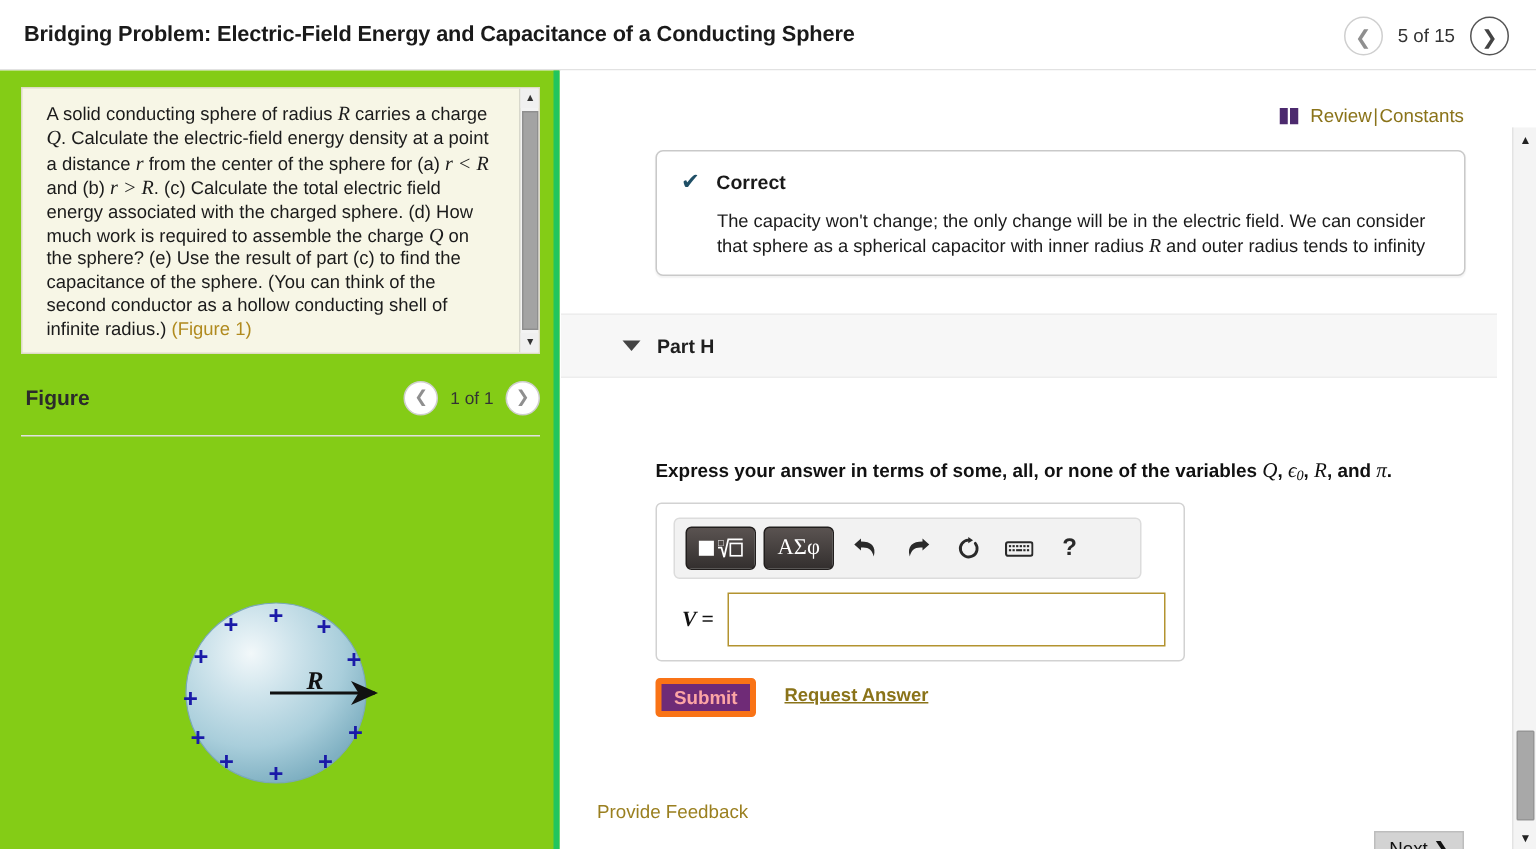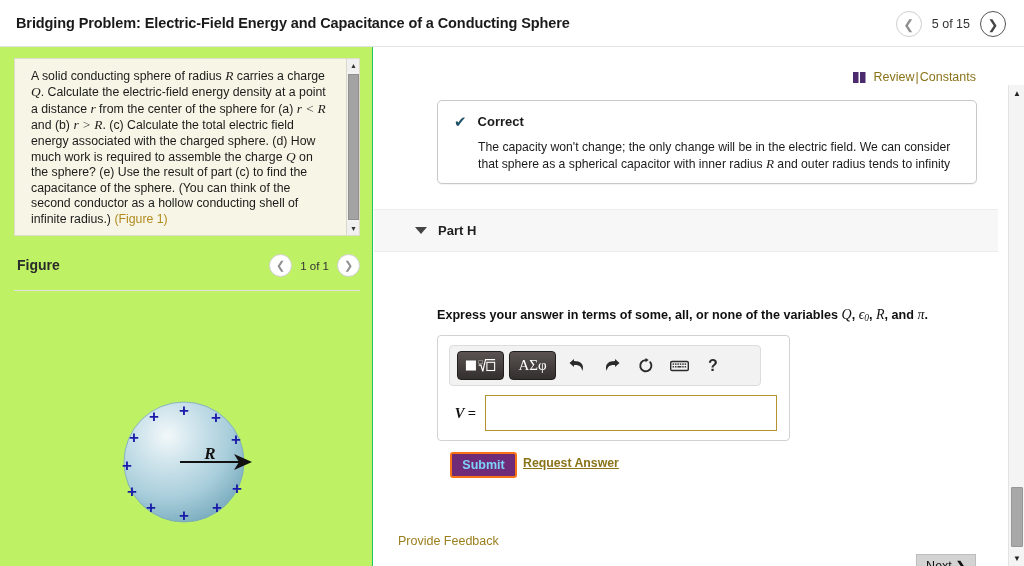--- a/index.html
+++ b/index.html
@@ -28,21 +28,21 @@
     border: 1px solid #cfcfcf; background:#fff;
     display:flex; align-items:center; justify-content:center;
     color:#8f8f8f; font-size: 13px; line-height:1;
   }
   .circ-btn.strong { border-color:#555; color:#444; }
   .pager-label { font-size: 12.5px; color:#333; }
 
   
   .left-col {
     position:absolute; left:0; top:47px; width:373px; height:519px;
-    background:#bef264; border-right:1px solid #22c55e;
+    background:#84cc16; border-right:4px solid #22c55e;
   }
   .problem-box {
     position:absolute; left:14px; top:11px; width:346px; height:178px;
     background:#f7f6e6; border:1px solid #dedcc6;
     overflow:hidden;
   }
   .problem-text {
     padding: 9px 26px 8px 16px;
     font-size: 12.3px; line-height: 15.4px; color:#1b1b1b;
   }
@@ -168,23 +168,23 @@
   }
   .v-label .eq { font-style:normal; font-weight:bold; }
   .answer-input {
     width:292px; height:36px;
     border:1px solid #b39game; border:1px solid #b3932f; background:#fff;
     outline:none; font-size:13px; padding:0 6px;
     font-family:"Liberation Sans", sans-serif;
   }
 
   .submit-btn {
-    position:absolute; left:76px; top:405px; width:67px; height:26px;
-    background:#6f2b77; border:2px solid #f97316; border-radius:3px;
-    color:#7dd3fc; font-size:12.5px; font-weight:bold;
+    position:absolute; left:63px; top:405px; width:67px; height:26px;
+    background:#6f2b77; border:4px solid #f97316; border-radius:3px;
+    color:#fca5a5; font-size:12.5px; font-weight:bold;
     display:flex; align-items:center; justify-content:center;
     cursor:pointer;
   }
   .request-link {
     position:absolute; left:149px; top:409px;
     font-size:12.3px; font-weight:bold; color:#8a7319; text-decoration:underline;
   }
 
   .feedback-link {
     position:absolute; left:24px; top:487px;

